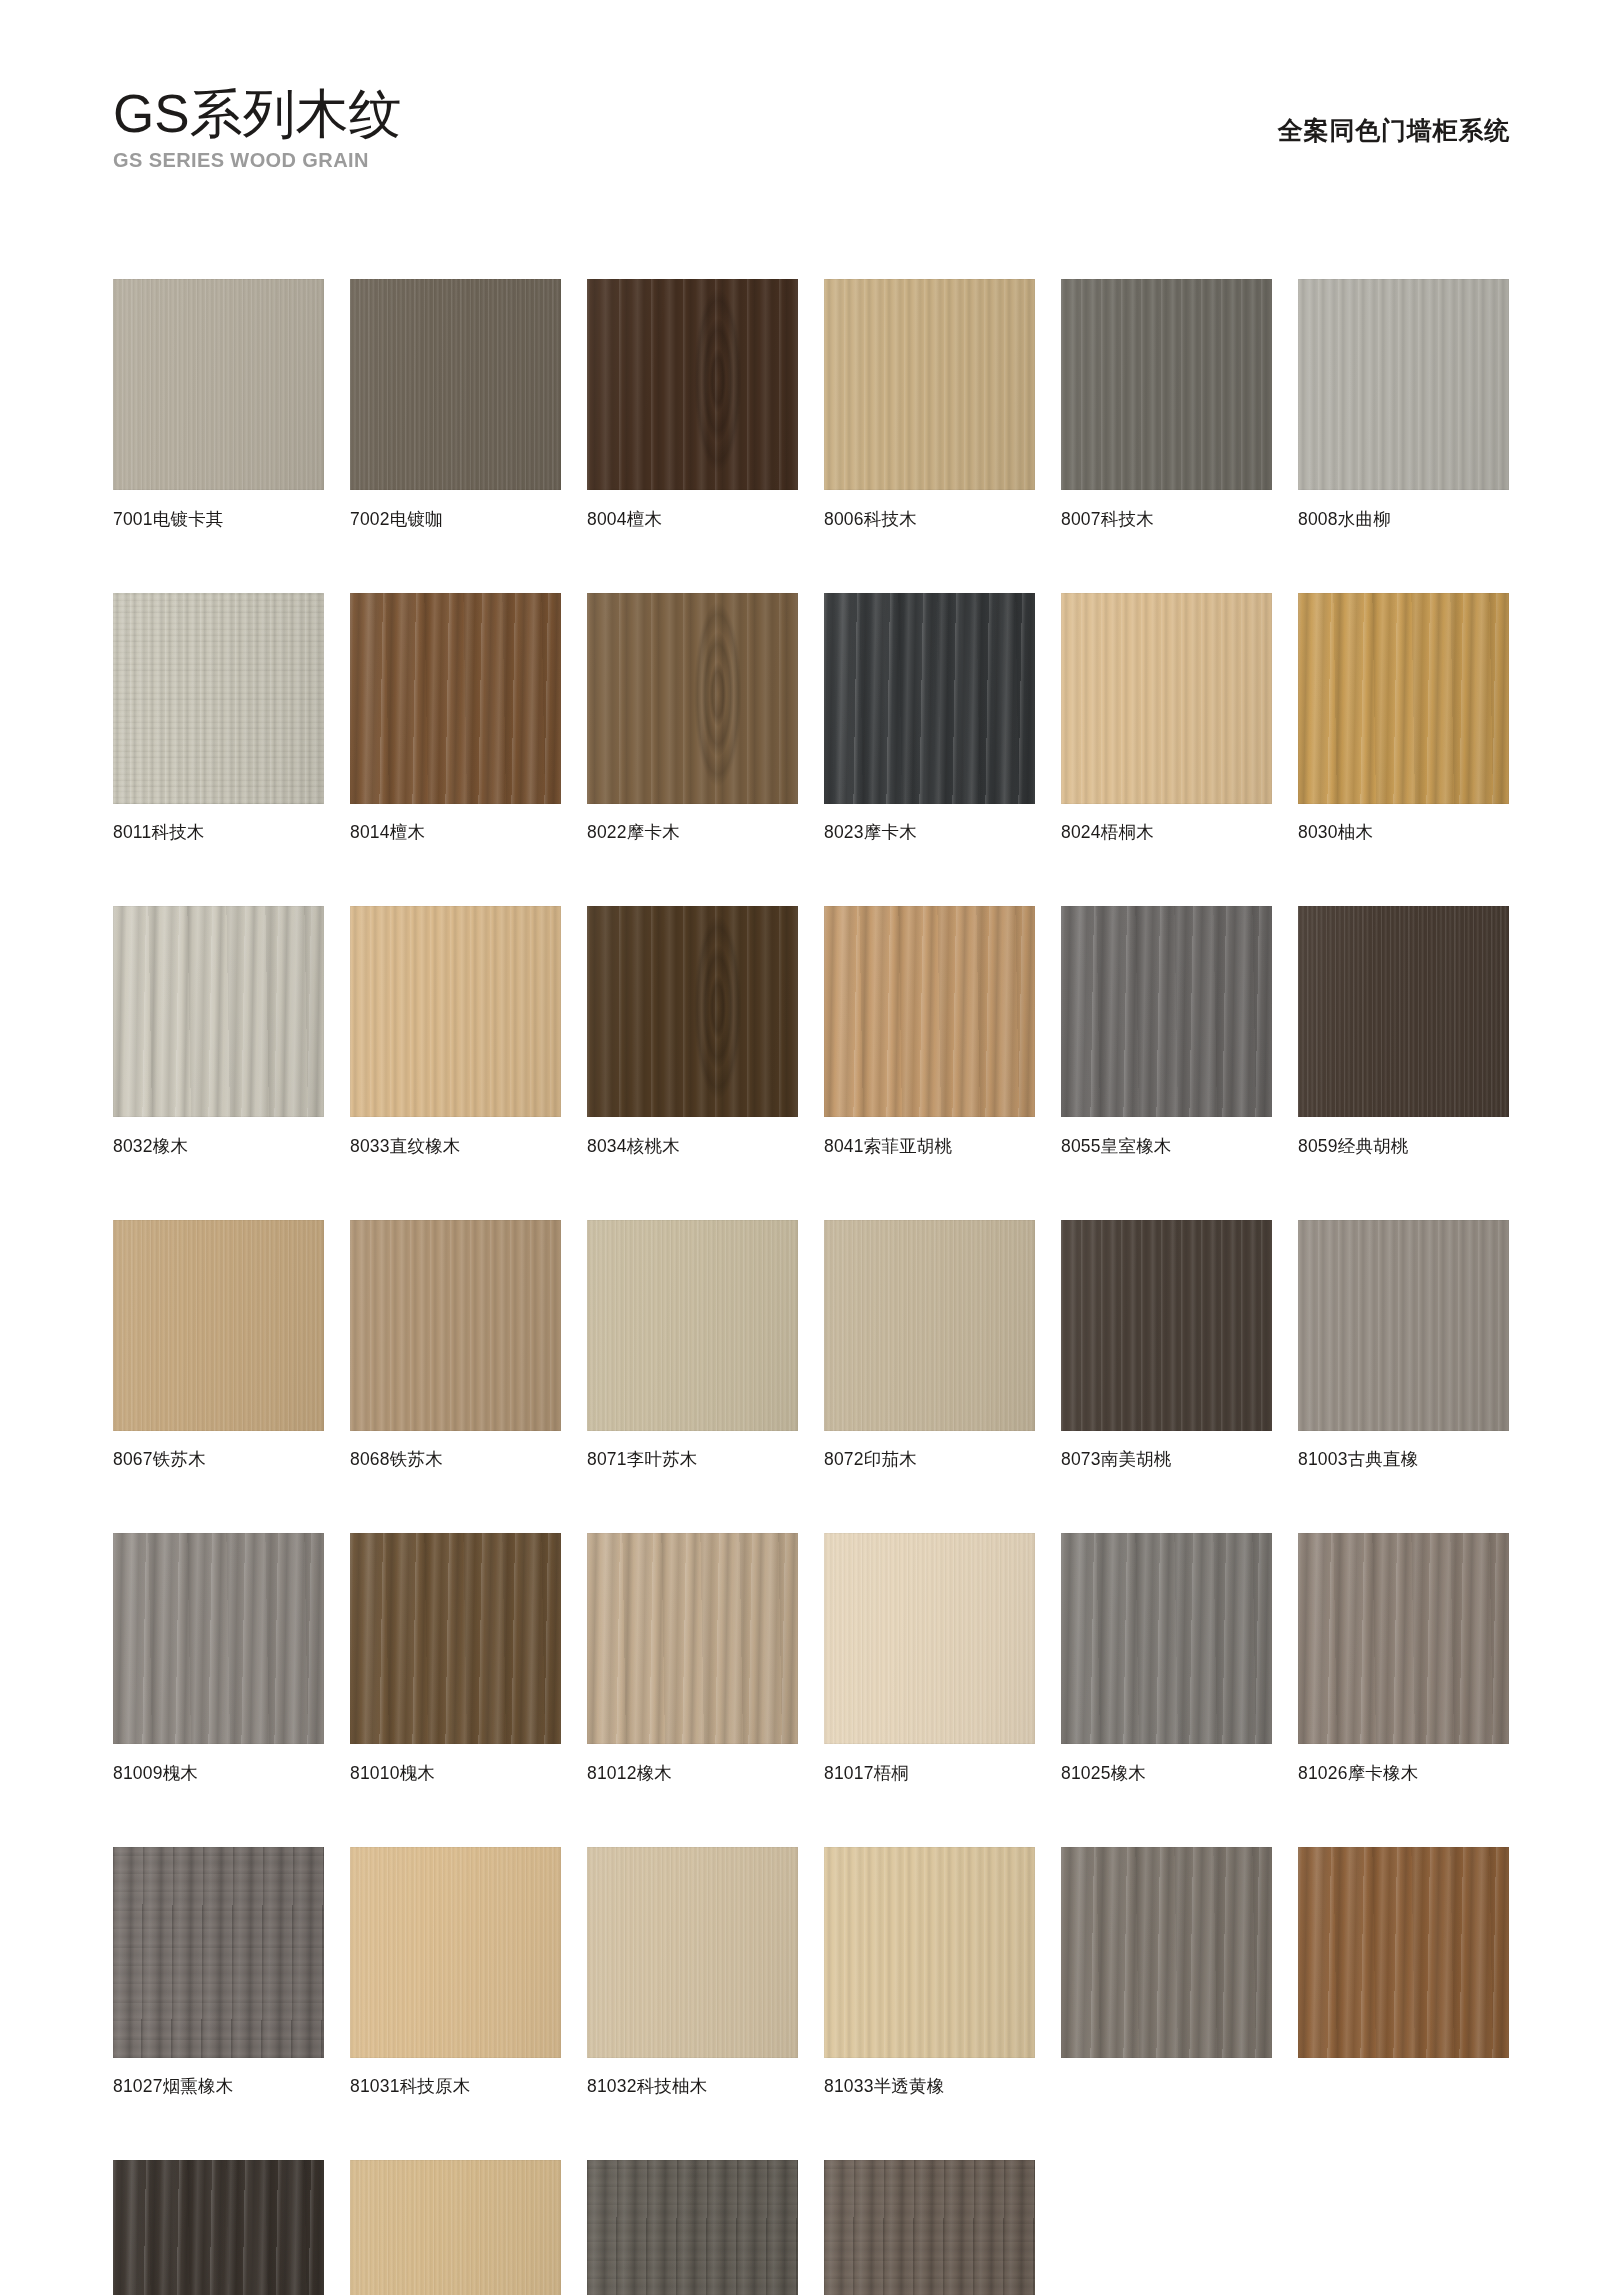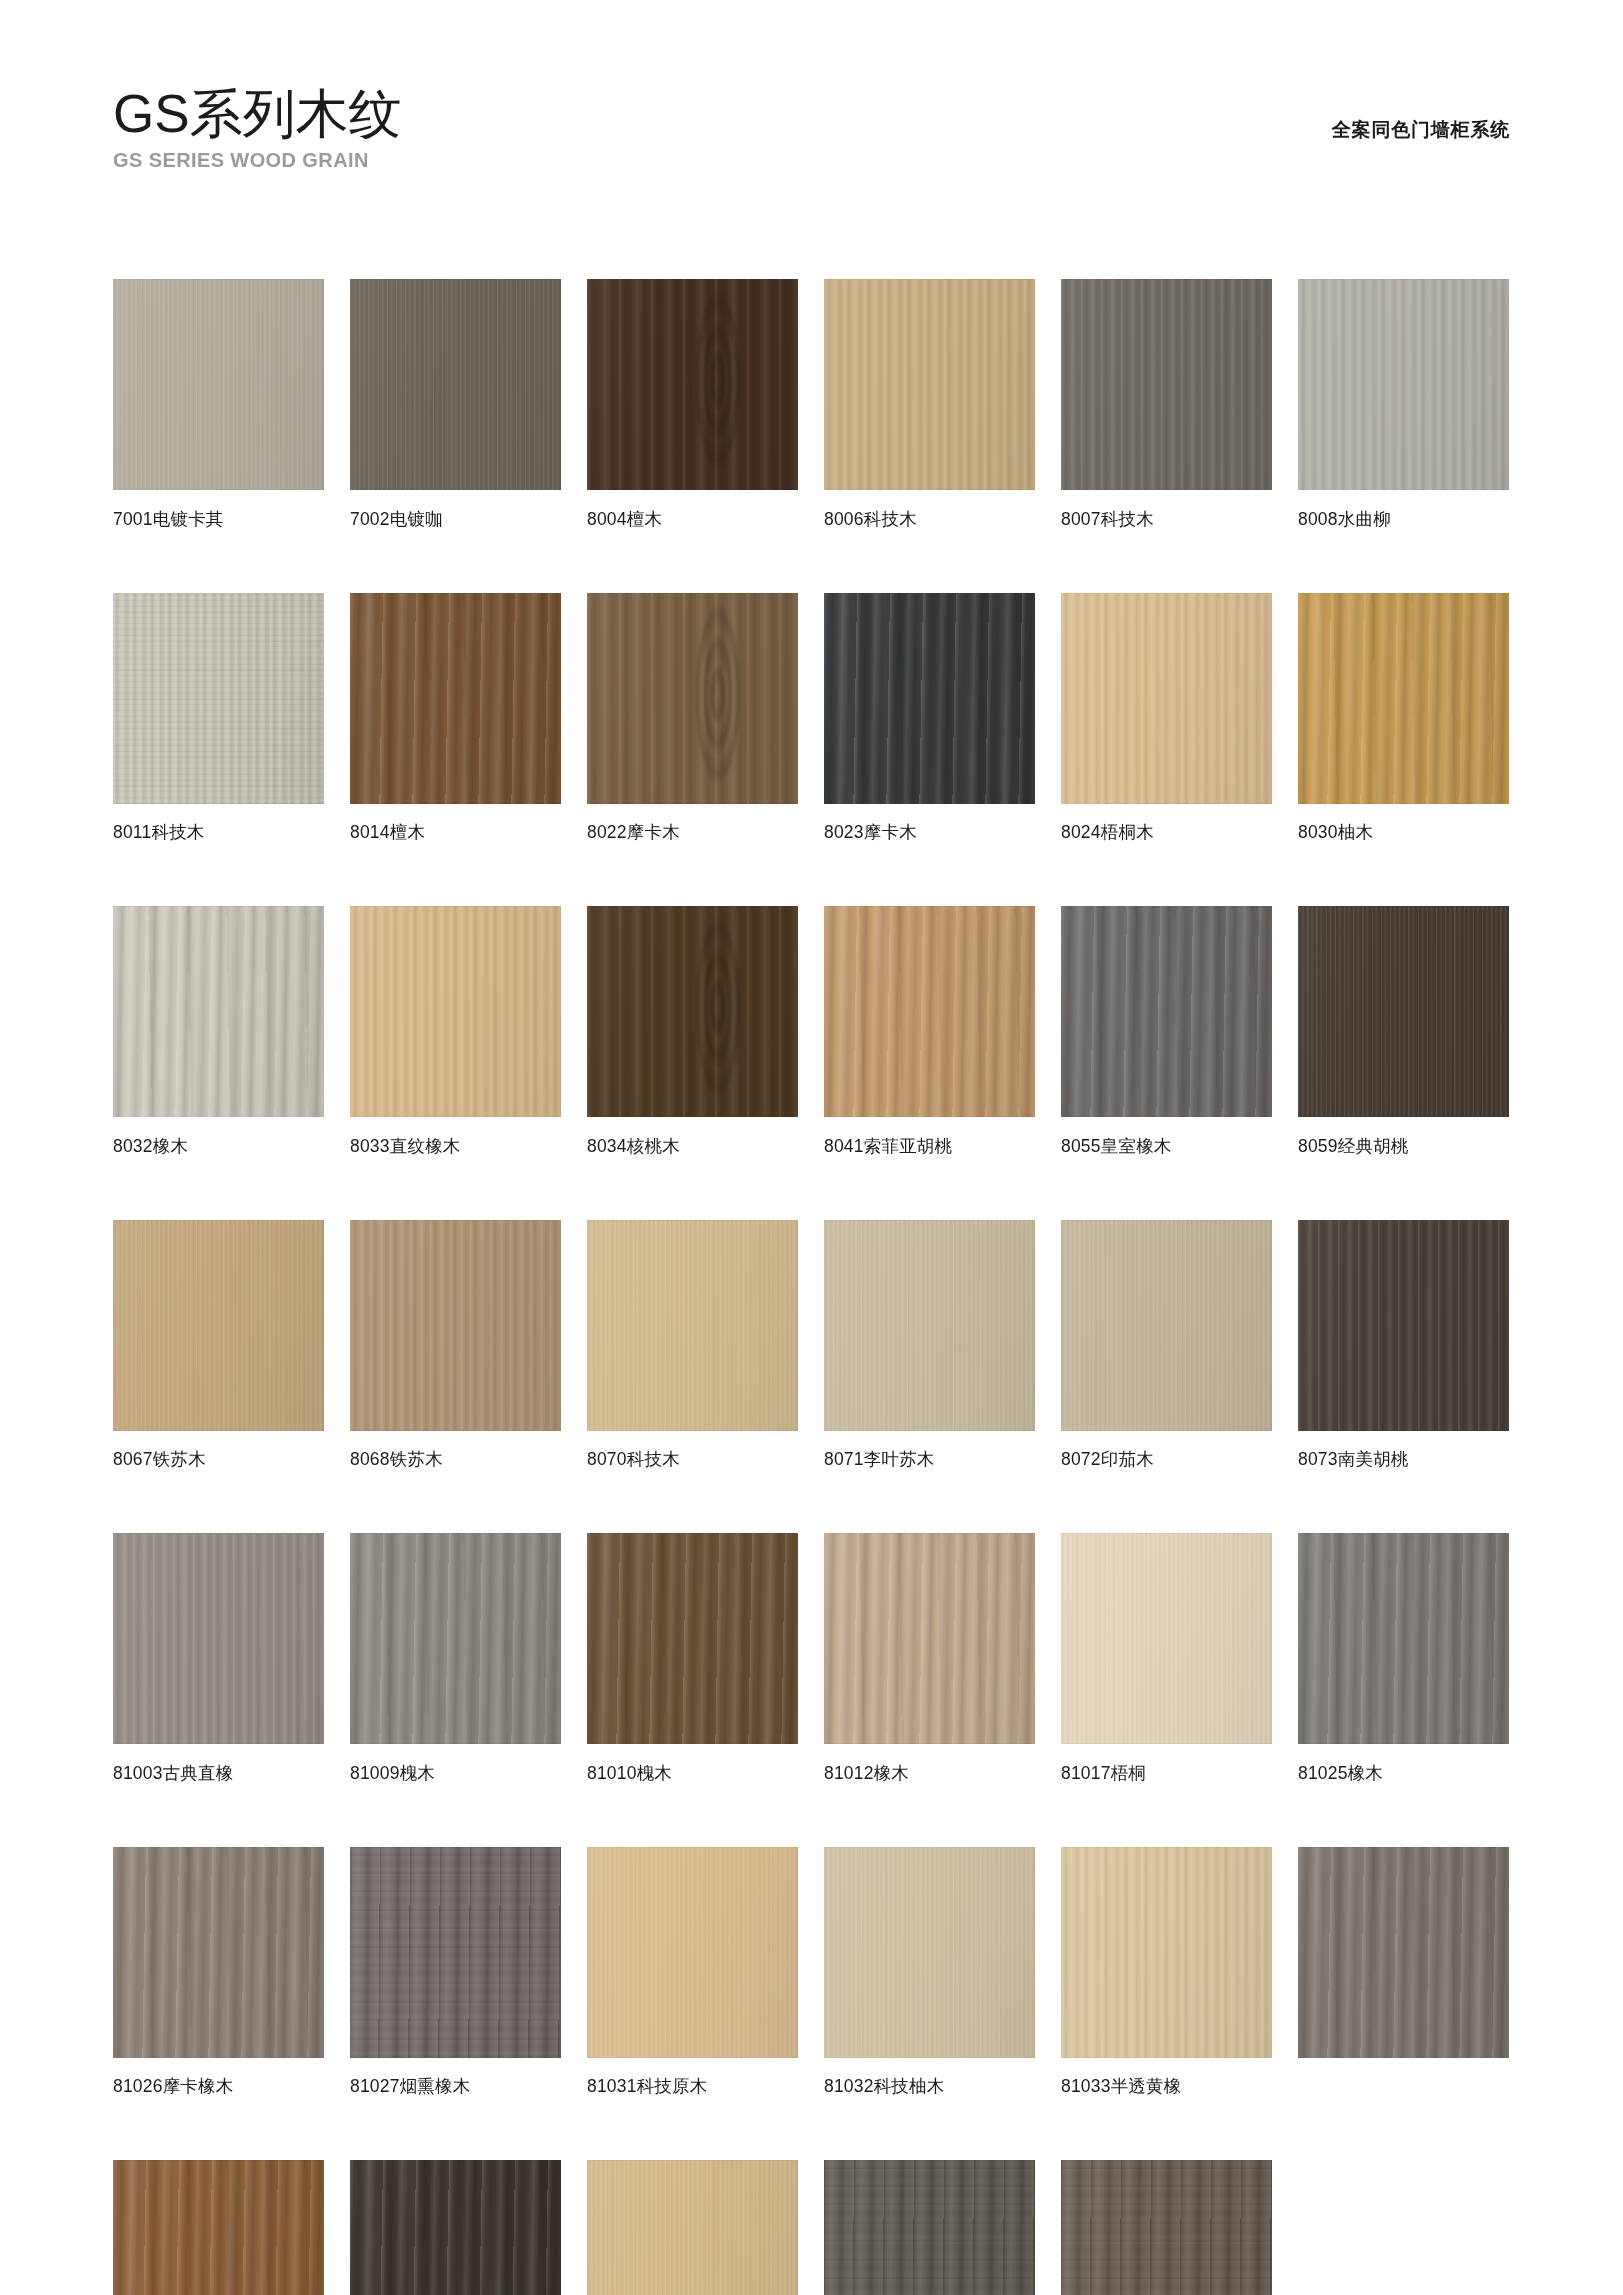--- a/index.html
+++ b/index.html
@@ -52,21 +52,21 @@
     line-height: 23.4px;
     font-weight: 700;
     color: #9b9b9b;
     letter-spacing: 0.4px;
     white-space: nowrap;
   }
   .header-right {
     position: absolute;
     right: 113px;
     top: 115px;
-    font-size: 19px;
+    font-size: 25px;
     line-height: 30px;
     font-weight: 700;
     color: #1d1b1a;
     letter-spacing: 0.8px;
     white-space: nowrap;
   }
 
   
   .grid {
     position: absolute;
@@ -353,27 +353,20 @@
         <div class="cell-label">8067铁苏木</div>
       </div>
       <div class="cell">
         <div class="swatch" style="background-color: rgb(176, 149, 117);">
           <div class="grain g-med"></div>
           <div class="shade"></div>
         </div>
         <div class="cell-label">8068铁苏木</div>
       </div>
       <div class="cell">
-        <div class="swatch" style="background-color: rgb(211, 188, 145);">
-          <div class="grain g-fine"></div>
-          <div class="shade"></div>
-        </div>
-        <div class="cell-label">8070科技木</div>
-      </div>
-      <div class="cell">
         <div class="swatch" style="background-color: rgb(201, 189, 161);">
           <div class="grain g-fine"></div>
           <div class="shade"></div>
         </div>
         <div class="cell-label">8071李叶苏木</div>
       </div>
       <div class="cell">
         <div class="swatch" style="background-color: rgb(197, 183, 156);">
           <div class="grain g-fine"></div>
           <div class="shade"></div>

